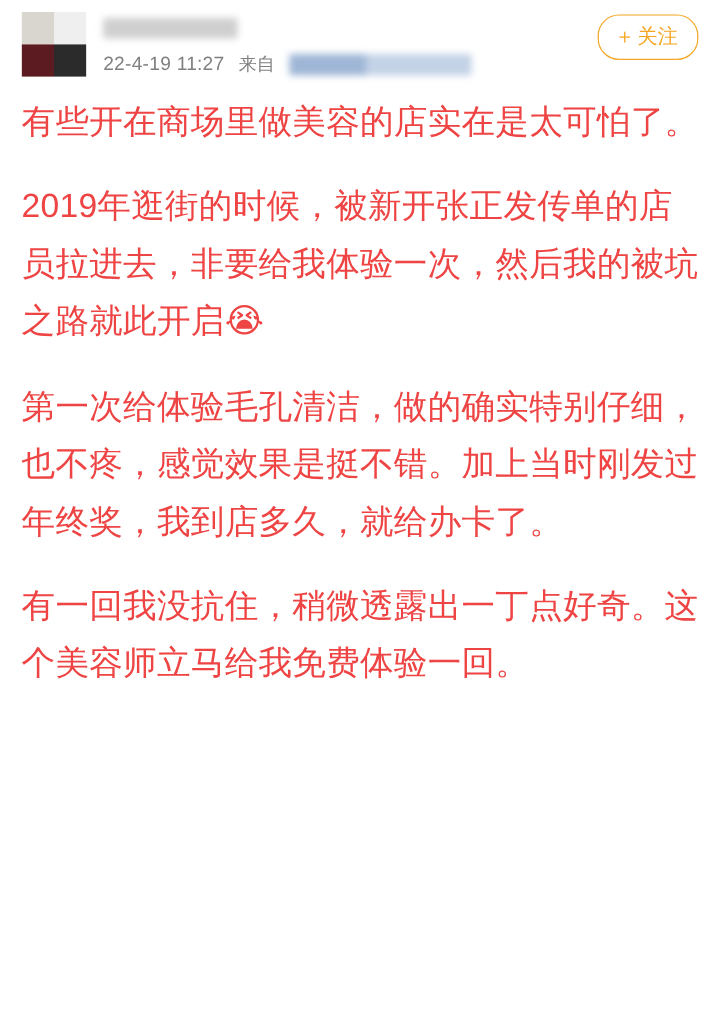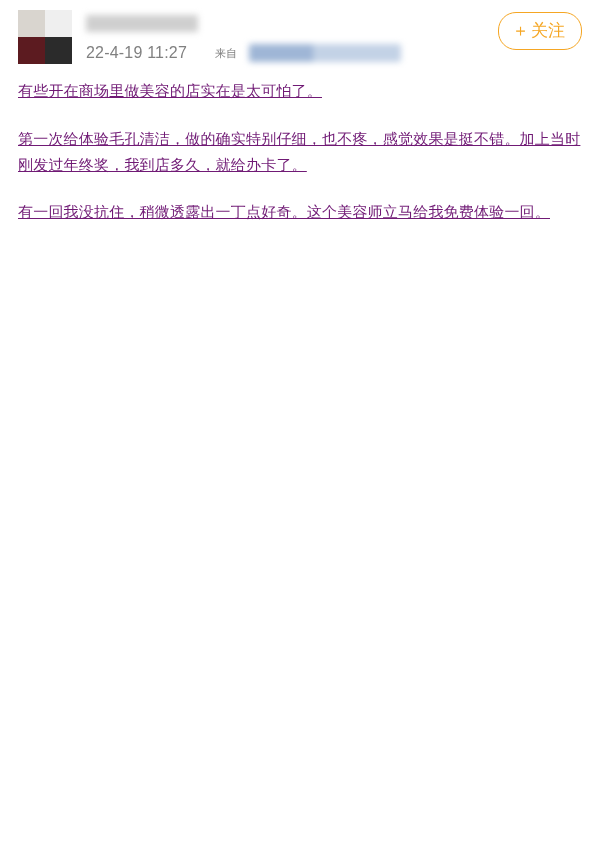--- a/index.html
+++ b/index.html
@@ -68,23 +68,23 @@
     display: flex;
     align-items: center;
     white-space: nowrap;
   }
   .timestamp {
     font-size: 16px;
     color: #808080;
     letter-spacing: 0.2px;
   }
   .from-label {
-    font-size: 11px;
+    font-size: 15px;
     color: #808080;
-    margin-left: 28px;
+    margin-left: 12px;
   }
   .source-blur {
     margin-left: 12px;
     width: 152px;
     height: 18px;
     background: linear-gradient(90deg, #9fb6d6 0%, #9fb6d6 42%, #c3d2e6 42%, #c3d2e6 100%);
     filter: blur(3.2px);
     border-radius: 2px;
   }
 
@@ -108,27 +108,26 @@
     font-size: 17px;
     margin-right: 2px;
     line-height: 1;
   }
 
   
   .body {
     padding: 6px 18px 0 18px;
   }
   .para {
-    font-size: 15px;
+    font-size: 28px;
     line-height: 1.72;
-    color: #701a75;
+    color: #ef4444;
     margin: 0 0 22px 0;
     letter-spacing: 0.2px;
     word-break: break-all;
-    text-decoration: underline;
   }
   .para:last-child { margin-bottom: 0; }
   .para.tight { margin-bottom: 0; }
 </style>
 </head>
 <body>
 
 <div class="post">
 
   <div class="header">
@@ -150,17 +149,18 @@
     </div>
 
     <div class="follow-btn">
       <span class="plus">＋</span>
       <span>关注</span>
     </div>
   </div>
 
   <div class="body">
     <p class="para">有些开在商场里做美容的店实在是太可怕了。</p>
+    <p class="para">2019年逛街的时候，被新开张正发传单的店员拉进去，非要给我体验一次，然后我的被坑之路就此开启😭</p>
     <p class="para">第一次给体验毛孔清洁，做的确实特别仔细，也不疼，感觉效果是挺不错。加上当时刚发过年终奖，我到店多久，就给办卡了。</p>
     <p class="para">有一回我没抗住，稍微透露出一丁点好奇。这个美容师立马给我免费体验一回。</p>
   </div>
 
 </div>
 
 </body></html>

